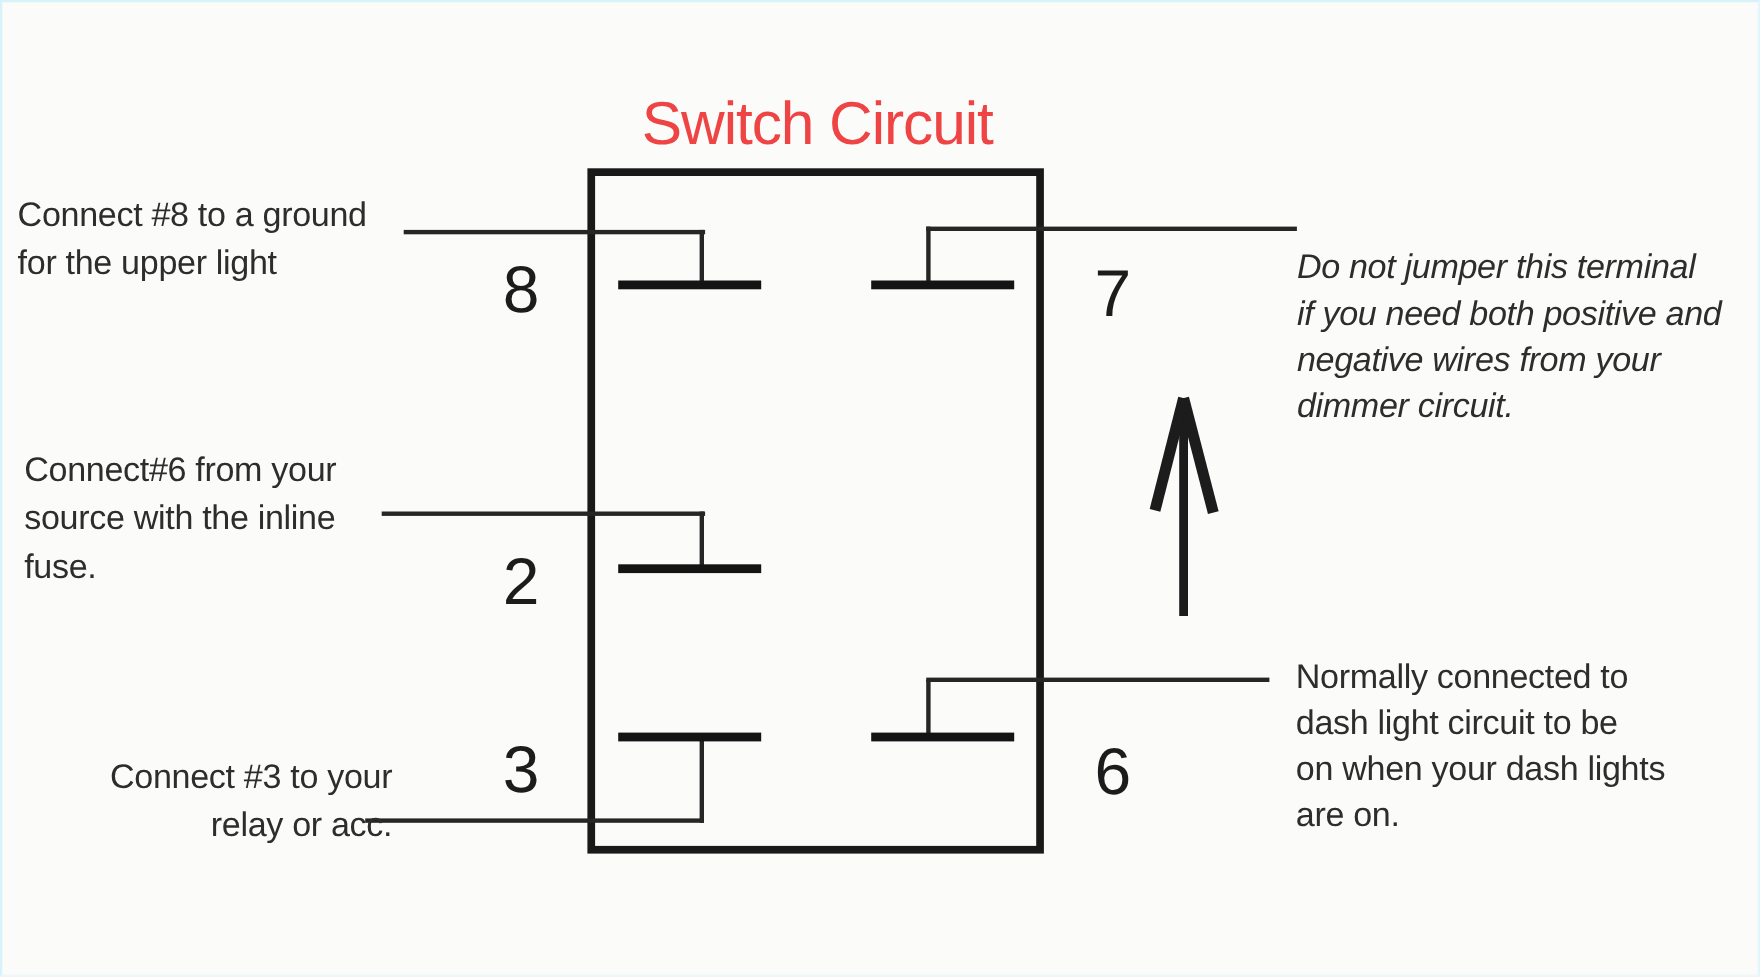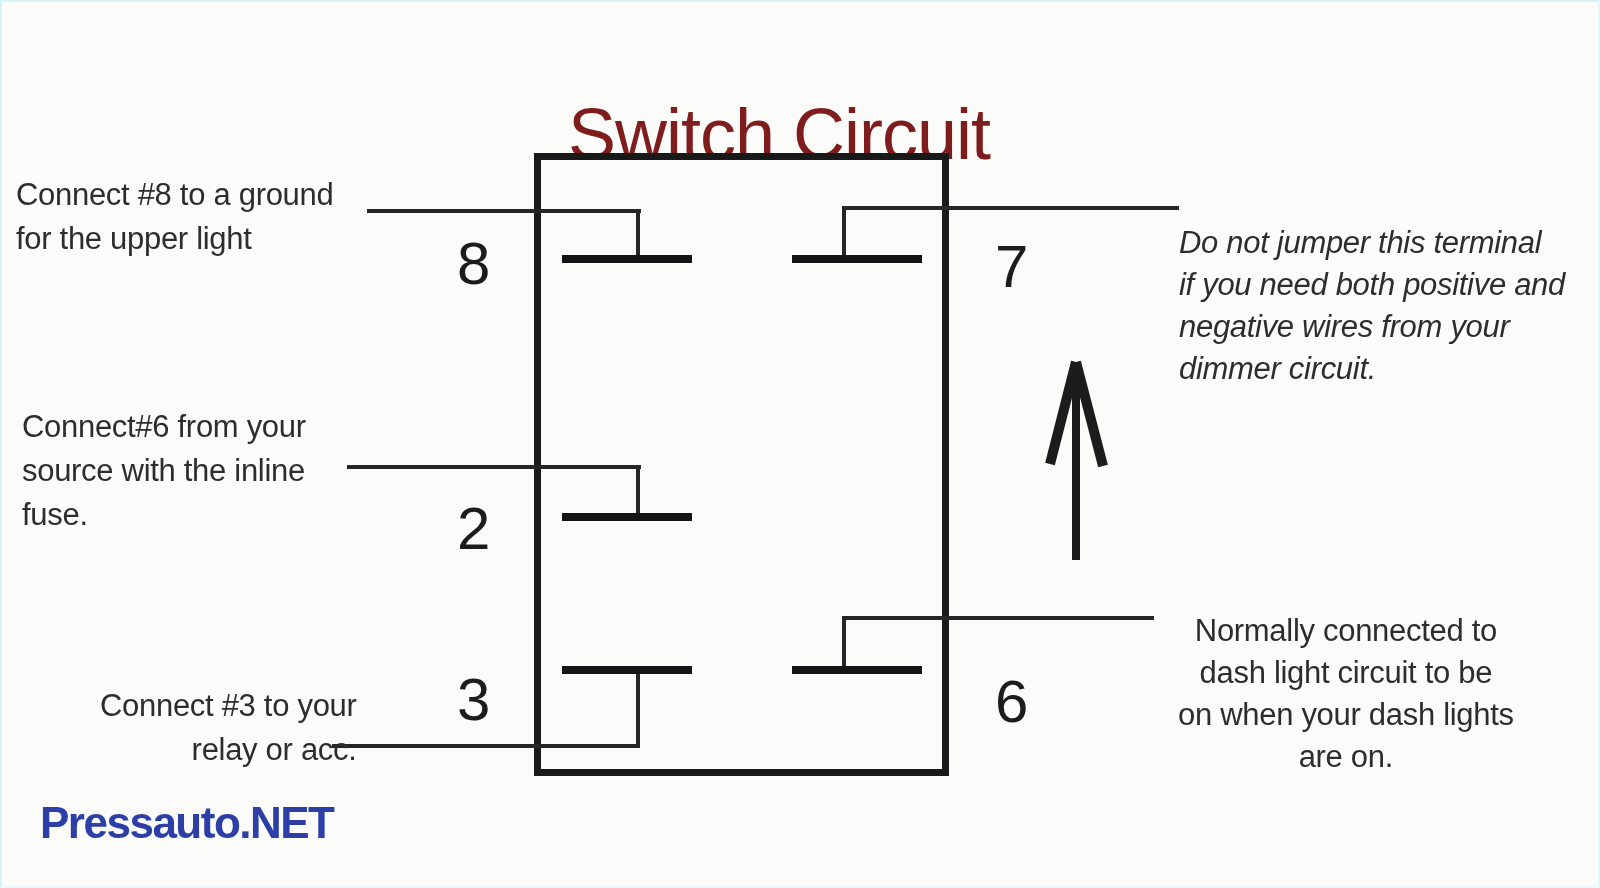--- a/index.html
+++ b/index.html
@@ -12,24 +12,23 @@
     border-right:2px solid #e3f6fb;
     border-bottom:2px solid #eef8fb;
     box-sizing:border-box;
     overflow:hidden;
     font-family:"Liberation Sans","DejaVu Sans",sans-serif;
     color:#2d2d2d;
   }
   .abs{position:absolute;}
   .title{
     left:566px;top:83px;width:350px;
-    font-size:72px;line-height:54px;font-weight:500;
-    letter-spacing:-1px;color:#7f1d1d;text-align:center;
+    font-size:55px;line-height:54px;font-weight:500;
+    letter-spacing:-1px;color:#ef4444;text-align:center;
     white-space:nowrap;
-    margin-top:22px;
   }
   .switch-body{
     left:532px;top:151px;width:415px;height:623px;
     border:7px solid #191919;box-sizing:border-box;
   }
   .wire{background:#262626;}
   .bar{background:#141414;height:8px;width:130px;}
   
   #w8h{left:365px;top:207px;width:274px;height:4px;}
   #w7h{left:840px;top:204px;width:337px;height:4px;}
@@ -63,21 +62,21 @@
     font-size:31px;letter-spacing:-0.3px;
     color:#2d2d2d;white-space:pre-line;
   }
   .note.left{line-height:44px;}
   .note.right{line-height:42px;}
   #ann-connect8{left:14px;top:171px;}
   #ann-connect2{left:20px;top:403px;}
   #ann-connect3{left:98px;top:682px;text-align:right;}
   #ann-jumper7{left:1172px;top:100px;}
   #ann-nojumper{left:1177px;top:220px;font-style:italic;}
-  #ann-dashlight{left:1176px;top:608px;text-align:center;}
+  #ann-dashlight{left:1176px;top:592px;}
   
   #up-arrow{left:1038px;top:350px;}
   
   .brand{
     left:38px;top:797px;
     font-size:44px;line-height:48px;font-weight:bold;
     letter-spacing:-1.5px;color:#2b3fa6;
   }
 </style>
 </head>
@@ -127,15 +126,14 @@
 dash light circuit to be
 on when your dash lights
 are on.</div>
 
   <svg class="abs" id="up-arrow" width="72" height="212" viewBox="0 0 72 212">
     <line x1="36" y1="10" x2="36" y2="208" stroke="#1c1c1c" stroke-width="8"></line>
     <line x1="36" y1="10" x2="10" y2="112" stroke="#1c1c1c" stroke-width="10"></line>
     <line x1="36" y1="10" x2="63" y2="114" stroke="#1c1c1c" stroke-width="10"></line>
   </svg>
 
-  <div class="abs brand">Pressauto.NET</div>
 
 </div>
 
 </body></html>

